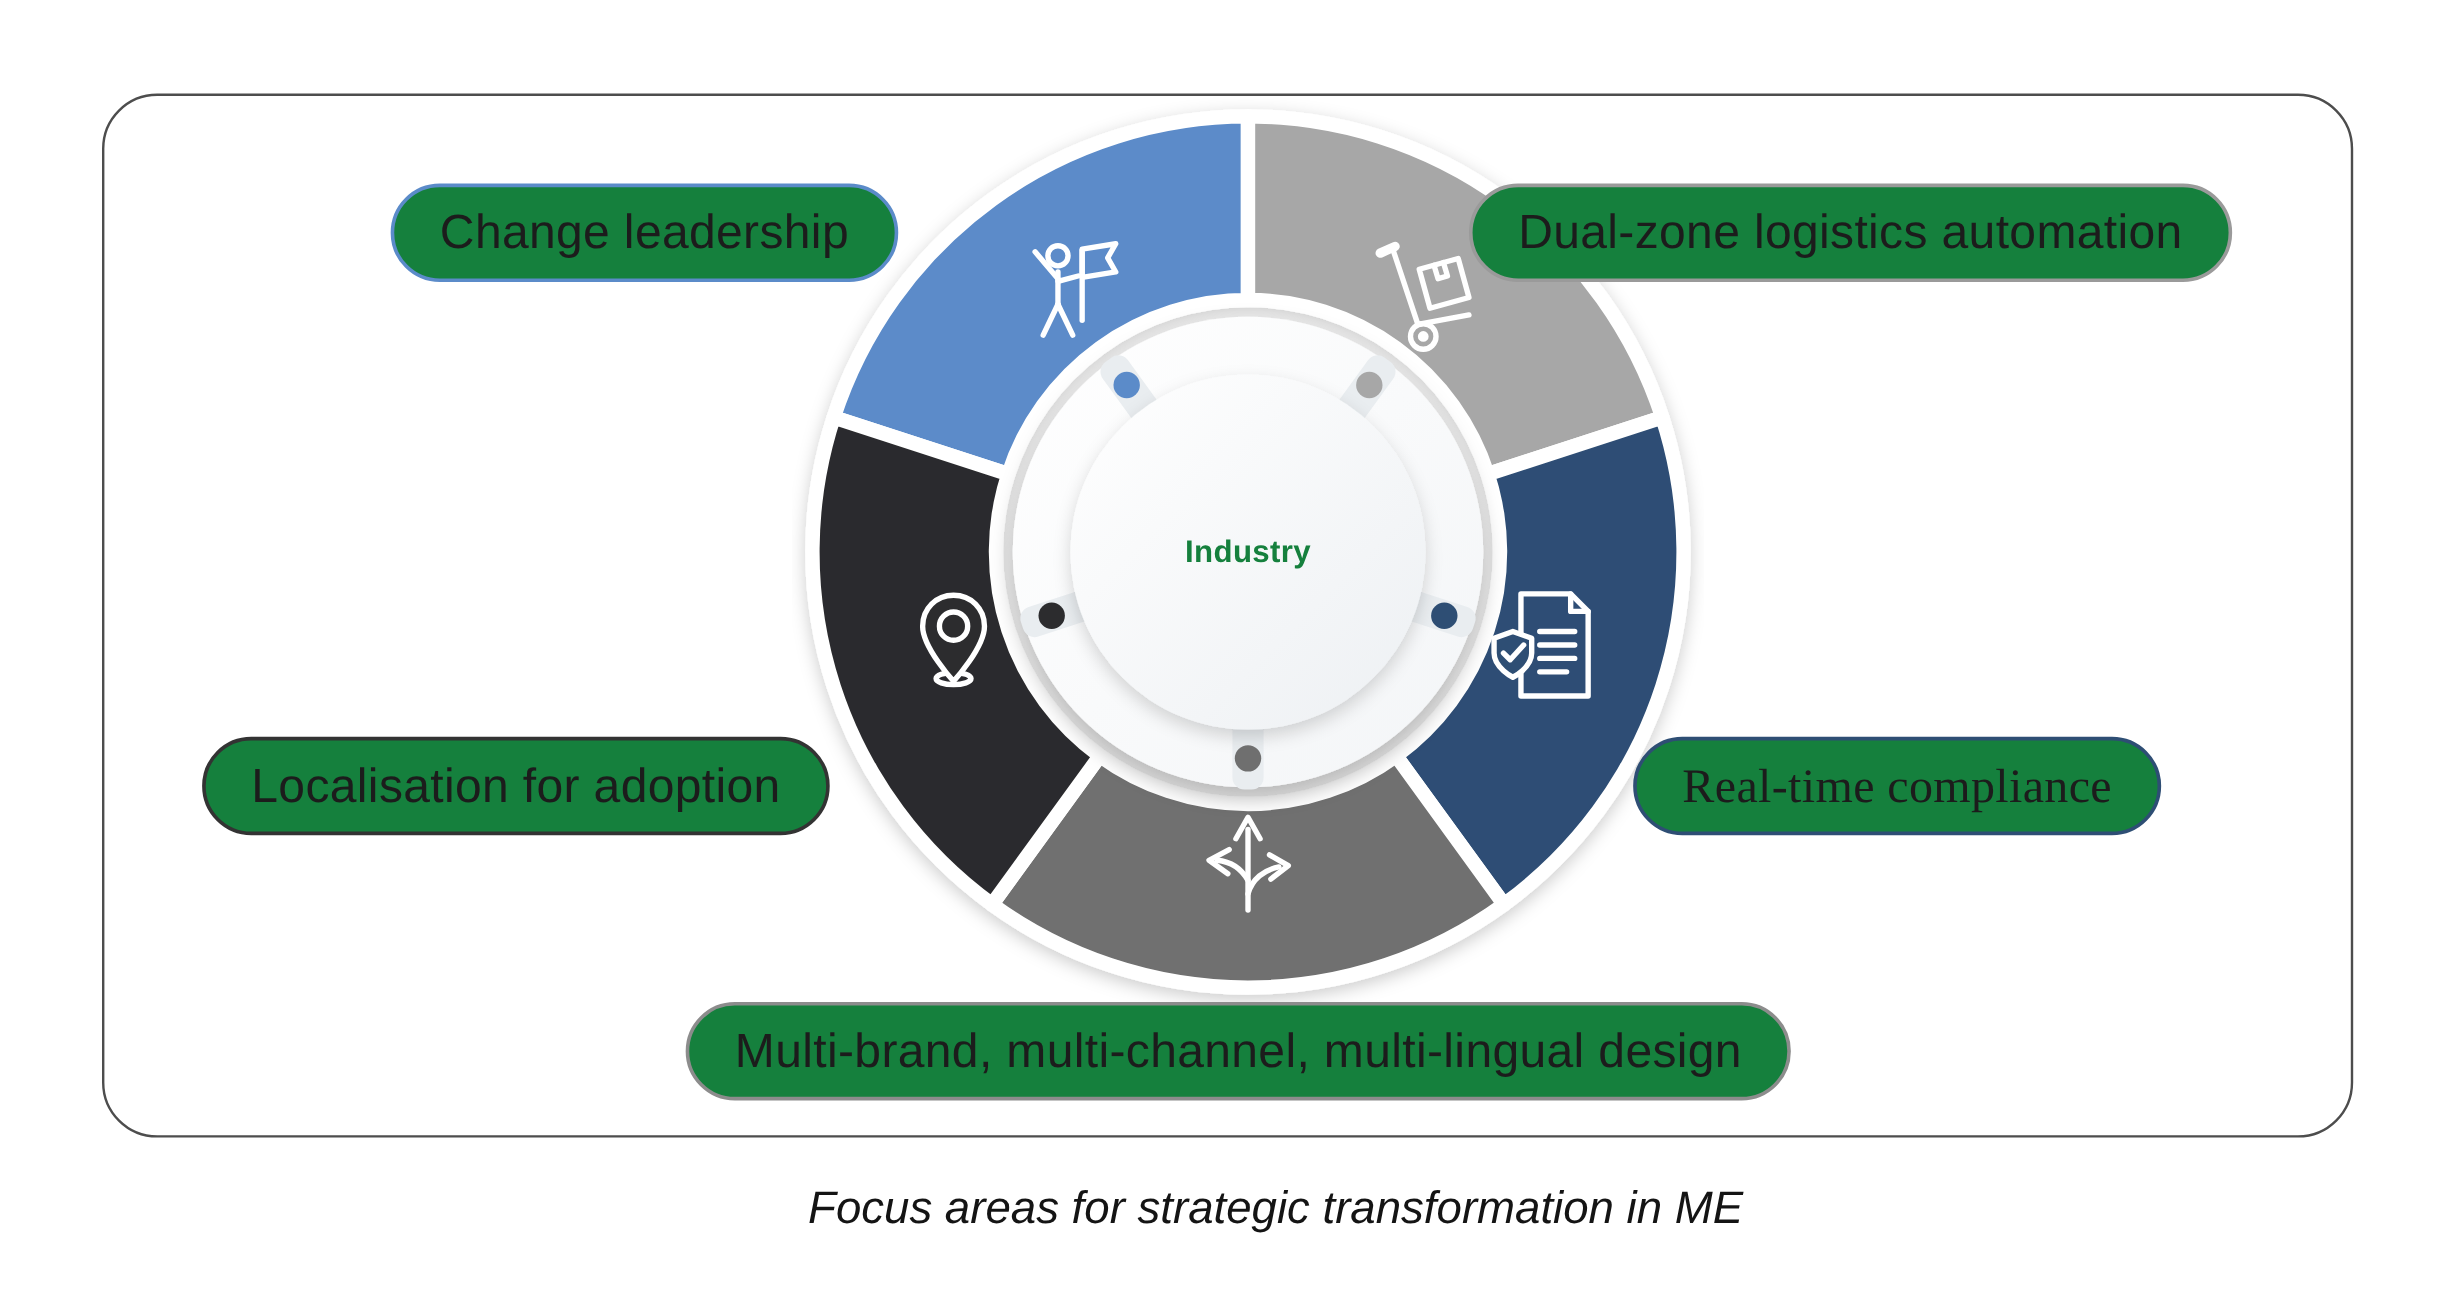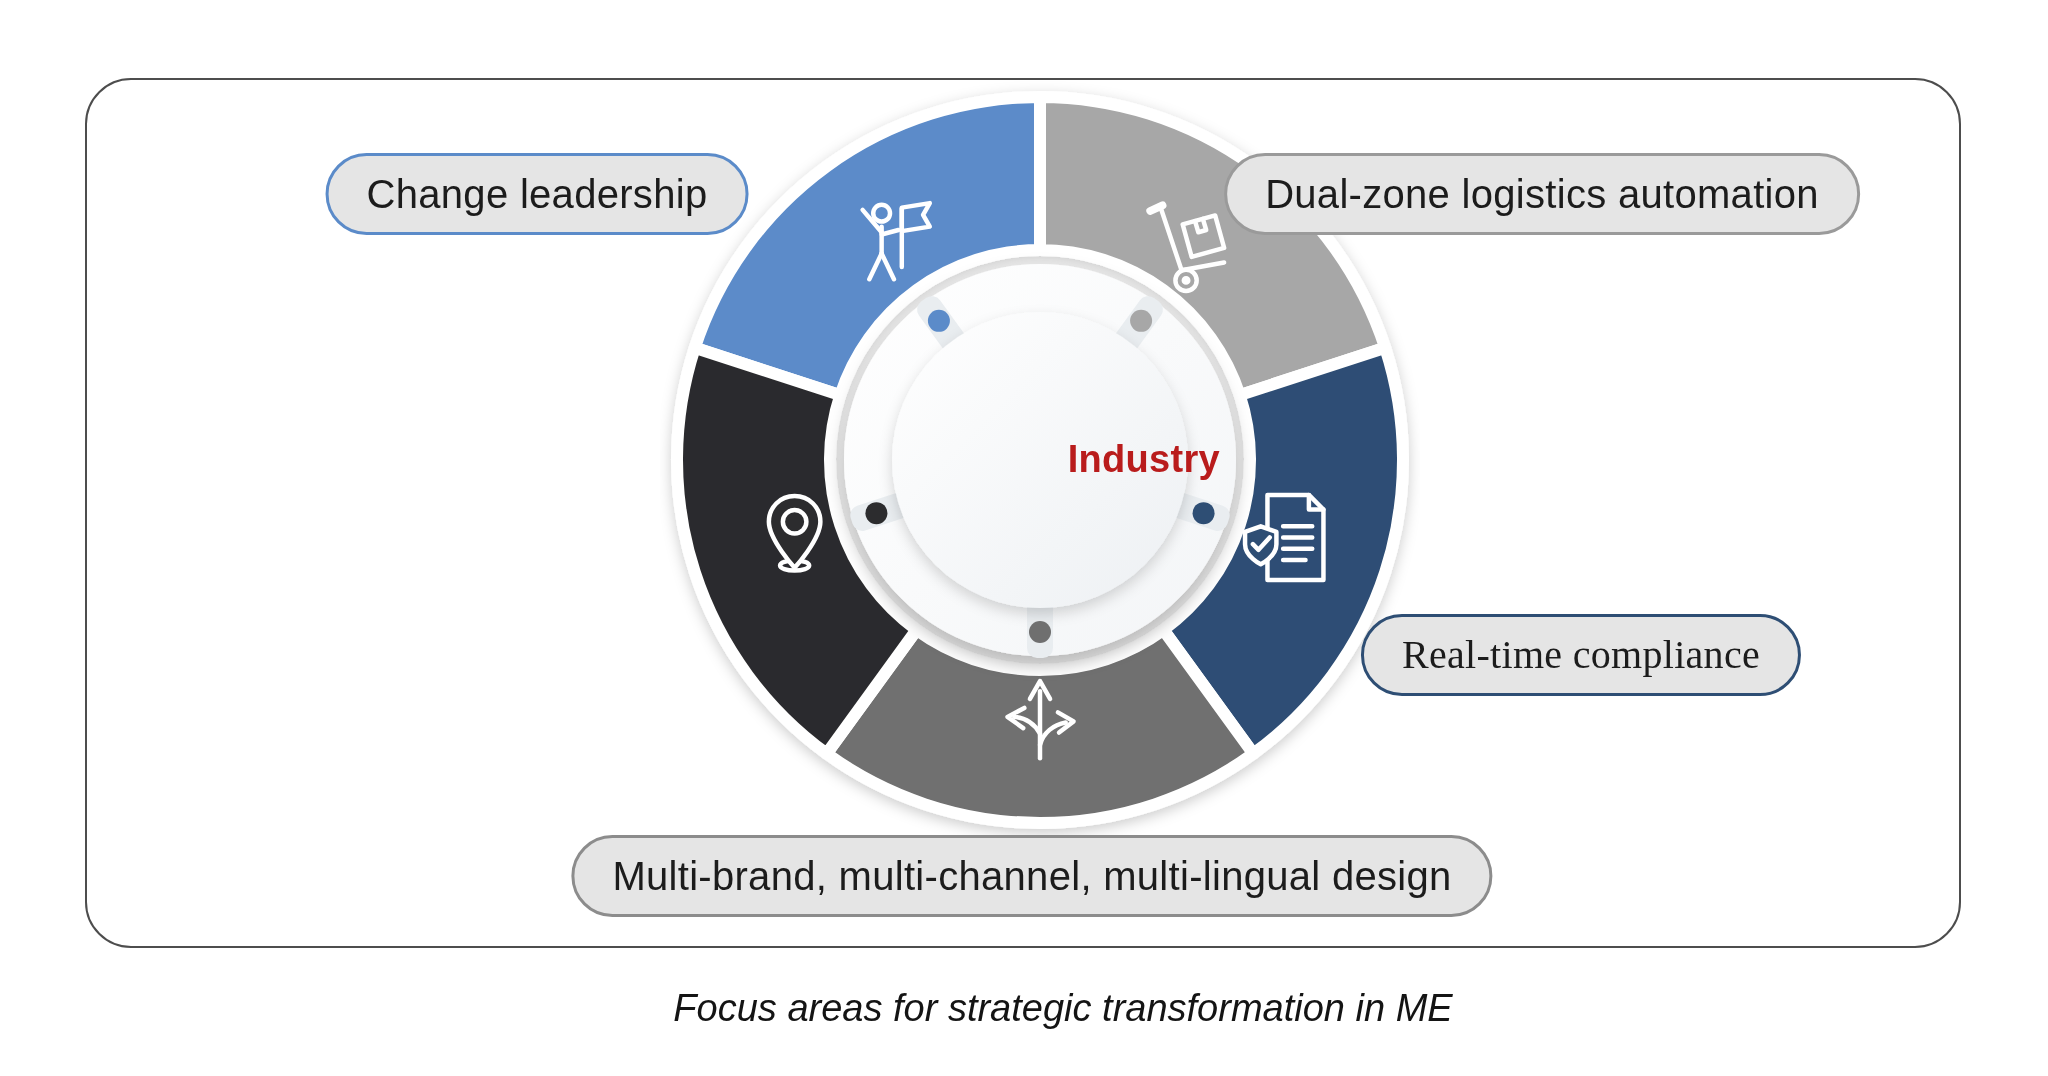--- a/index.html
+++ b/index.html
@@ -8,32 +8,32 @@
     position:relative;width:2048px;height:1076px;background:#ffffff;
     font-family:"Liberation Sans", sans-serif;overflow:hidden;
   }
   .card{
     position:absolute;left:85px;top:78px;width:1876px;height:870px;
     border:2px solid #4d4d4d;border-radius:46px;background:#ffffff;box-sizing:border-box;
   }
   #donut{position:absolute;left:660px;top:80px;width:760px;height:760px;}
   .pill{
     position:absolute;transform:translate(-50%,-50%);
-    background:#e5e5e5;border:3px solid #999999;border-radius:60px;
+    background:#15803d;border:3px solid #999999;border-radius:60px;
     padding:15px 38px;font-size:40px;color:#1c1c1c;white-space:nowrap;
     letter-spacing:0.3px;line-height:1.15;
   }
   .pill-change-leadership{left:537px;top:194px;}
   .pill-dual-zone-logistics{left:1542px;top:194px;}
   .pill-real-time-compliance{left:1581px;top:655px;font-family:Liberation Serif, serif;}
   .pill-multi-design{left:1032px;top:876px;text-align:right;}
   .pill-localisation-adoption{left:430px;top:655px;}
   .center-label{
     position:absolute;left:1040px;top:460px;transform:translate(-50%,-50%);
-    text-align:right;font-size:38px;font-weight:bold;color:#b91c1c;
+    text-align:center;font-size:26px;font-weight:bold;color:#15803d;
     line-height:1.3;letter-spacing:0.3px;z-index:5;width:360px;
   }
   .caption{
     position:absolute;left:1030px;top:1008px;transform:translate(-50%,-50%);
     font-style:italic;font-size:38px;color:#141414;white-space:nowrap;margin-left:33px;
   }
 </style>
 </head>
 <body>
 
@@ -139,15 +139,16 @@
   </svg>
 
   <div class="center-label">
     <div>Industry</div>
   </div>
 
   <div class="pill pill-change-leadership" style="border-color: rgb(91, 139, 201);">Change leadership</div>
   <div class="pill pill-dual-zone-logistics" style="border-color: rgb(154, 154, 154);">Dual-zone logistics automation</div>
   <div class="pill pill-real-time-compliance" style="border-color: rgb(46, 78, 116);">Real-time compliance</div>
   <div class="pill pill-multi-design" style="border-color: rgb(140, 140, 140);">Multi-brand, multi-channel, multi-lingual design</div>
+  <div class="pill pill-localisation-adoption" style="border-color: rgb(51, 51, 51);">Localisation for adoption</div>
 
   <div class="caption">Focus areas for strategic transformation in ME</div>
 </div>
 
 </body></html>

